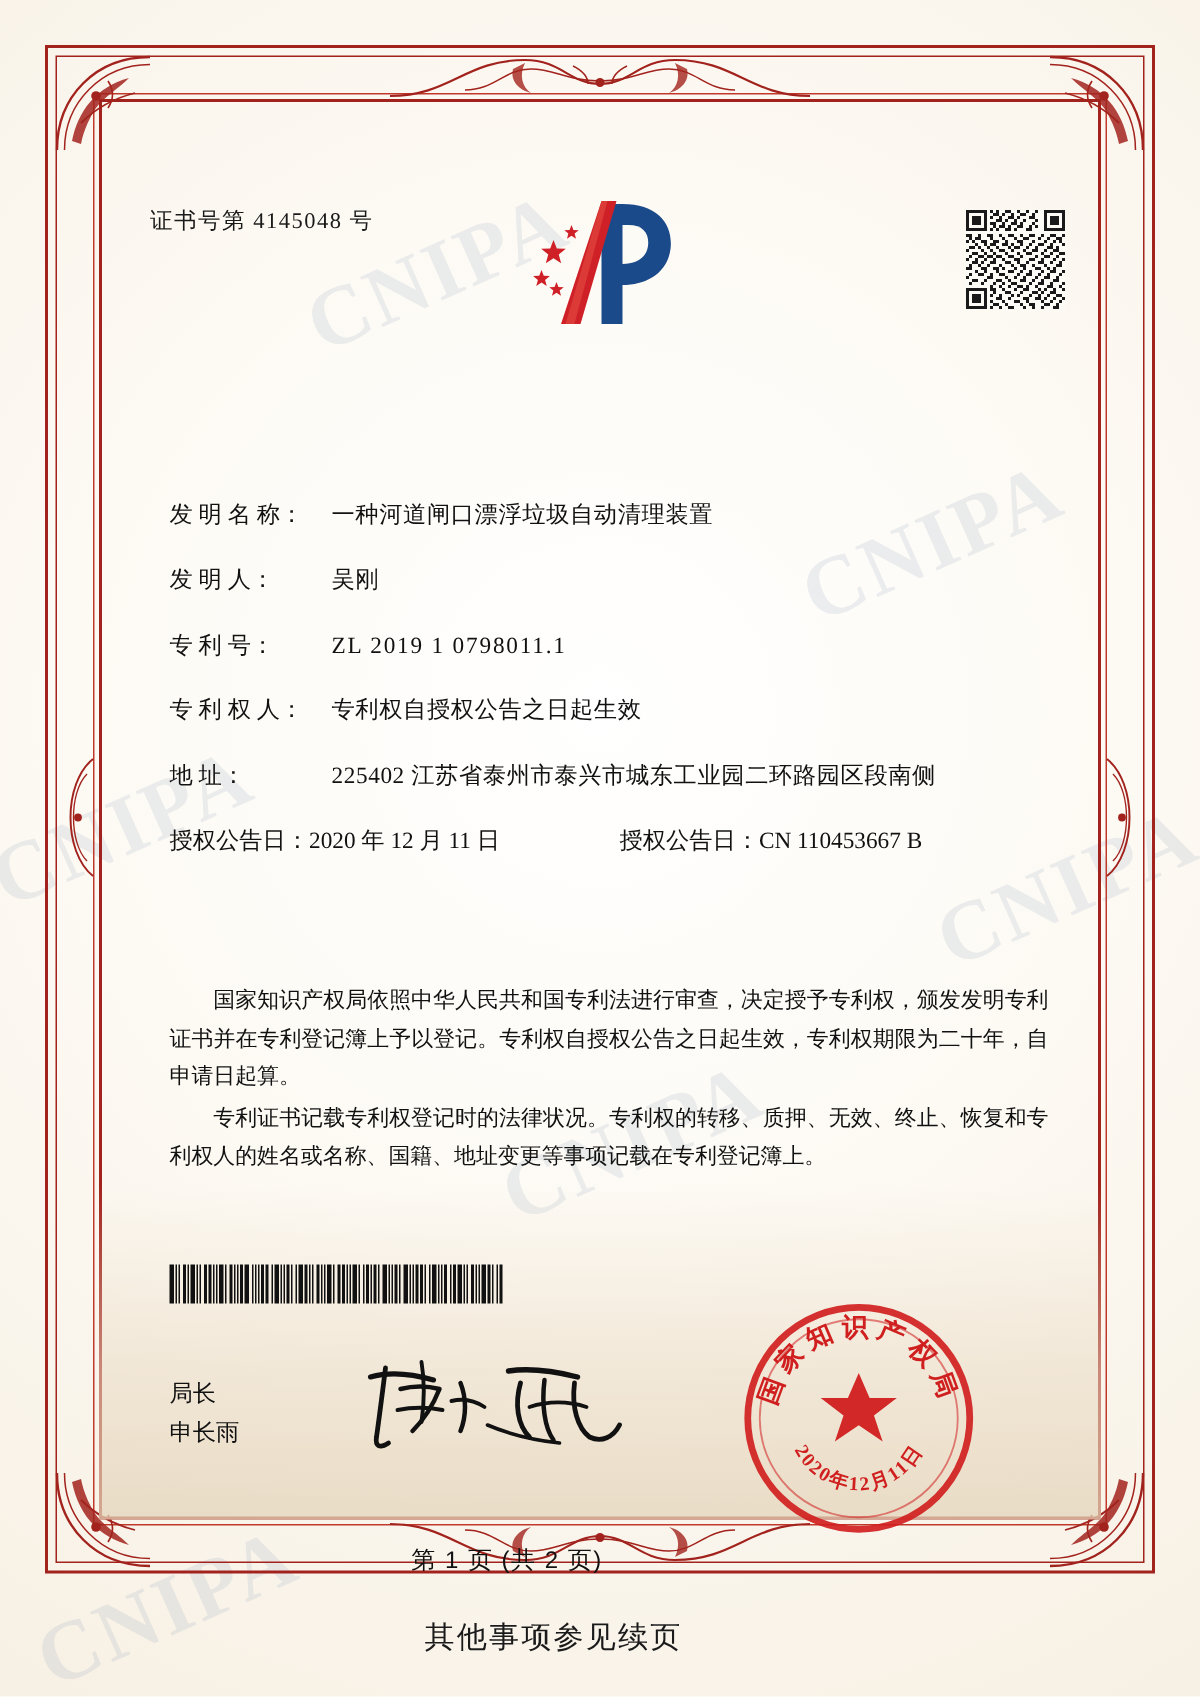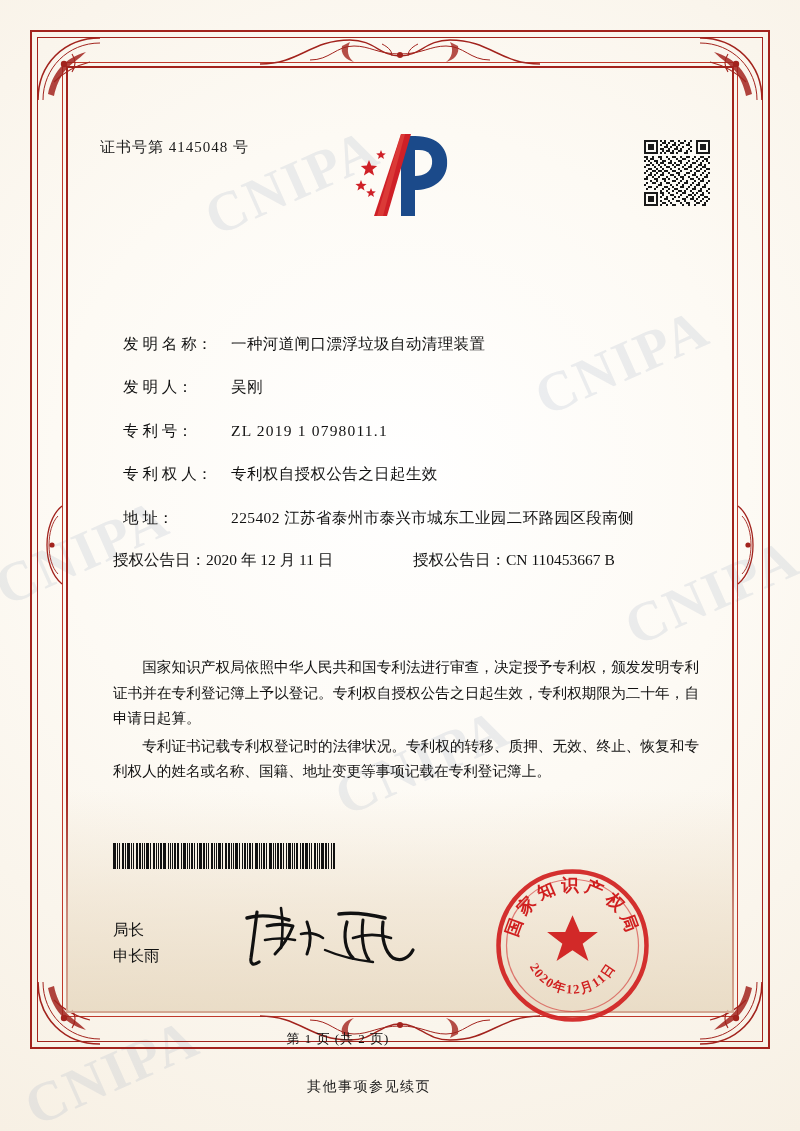--- a/index.html
+++ b/index.html
@@ -155,21 +155,20 @@
     margin-bottom: 21px;
     font-family: "Liberation Serif", "DejaVu Serif", serif;
     font-size: 15.5px;
     color: #111;
     line-height: 1.45;
   }
   .field-label {
     width: 108px;
     flex: 0 0 108px;
     white-space: nowrap;
-    margin-left: 10px;
   }
   .field-label.sp0 { letter-spacing: 0px; }
   .field-value {
     flex: 1;
     letter-spacing: 0.4px;
   }
   .field-value.mono-num { letter-spacing: 1.2px; }
 
   .row-pair {
     display: flex;
@@ -228,32 +227,32 @@
     width: 155px; height: 155px;
   }
   .seal svg { display: block; }
 
   
   .page-no {
     position: absolute;
     left: 0; top: 1030px;
     width: 676px;
     text-align: center;
-    font-family: Liberation Serif, serif;
-    font-size: 13px;
+    font-family: Liberation Sans, sans-serif;
+    font-size: 16px;
     color: #111;
     letter-spacing: 1px;
   }
   .footer-note {
     position: absolute;
     left: 0; top: 1078px;
     width: 738px;
     text-align: center;
     font-family: "Liberation Serif", "DejaVu Serif", serif;
-    font-size: 14px;
+    font-size: 20px;
     color: #1a1a1a;
     letter-spacing: 1.5px;
   }
 
   
   .paper-shade {
     position: absolute;
     left: 66px; top: 790px;
     width: 668px; height: 223px;
     background: linear-gradient(180deg, rgba(238,226,205,0.0) 0%, rgba(234,219,196,0.55) 55%, rgba(228,212,186,0.75) 100%);

